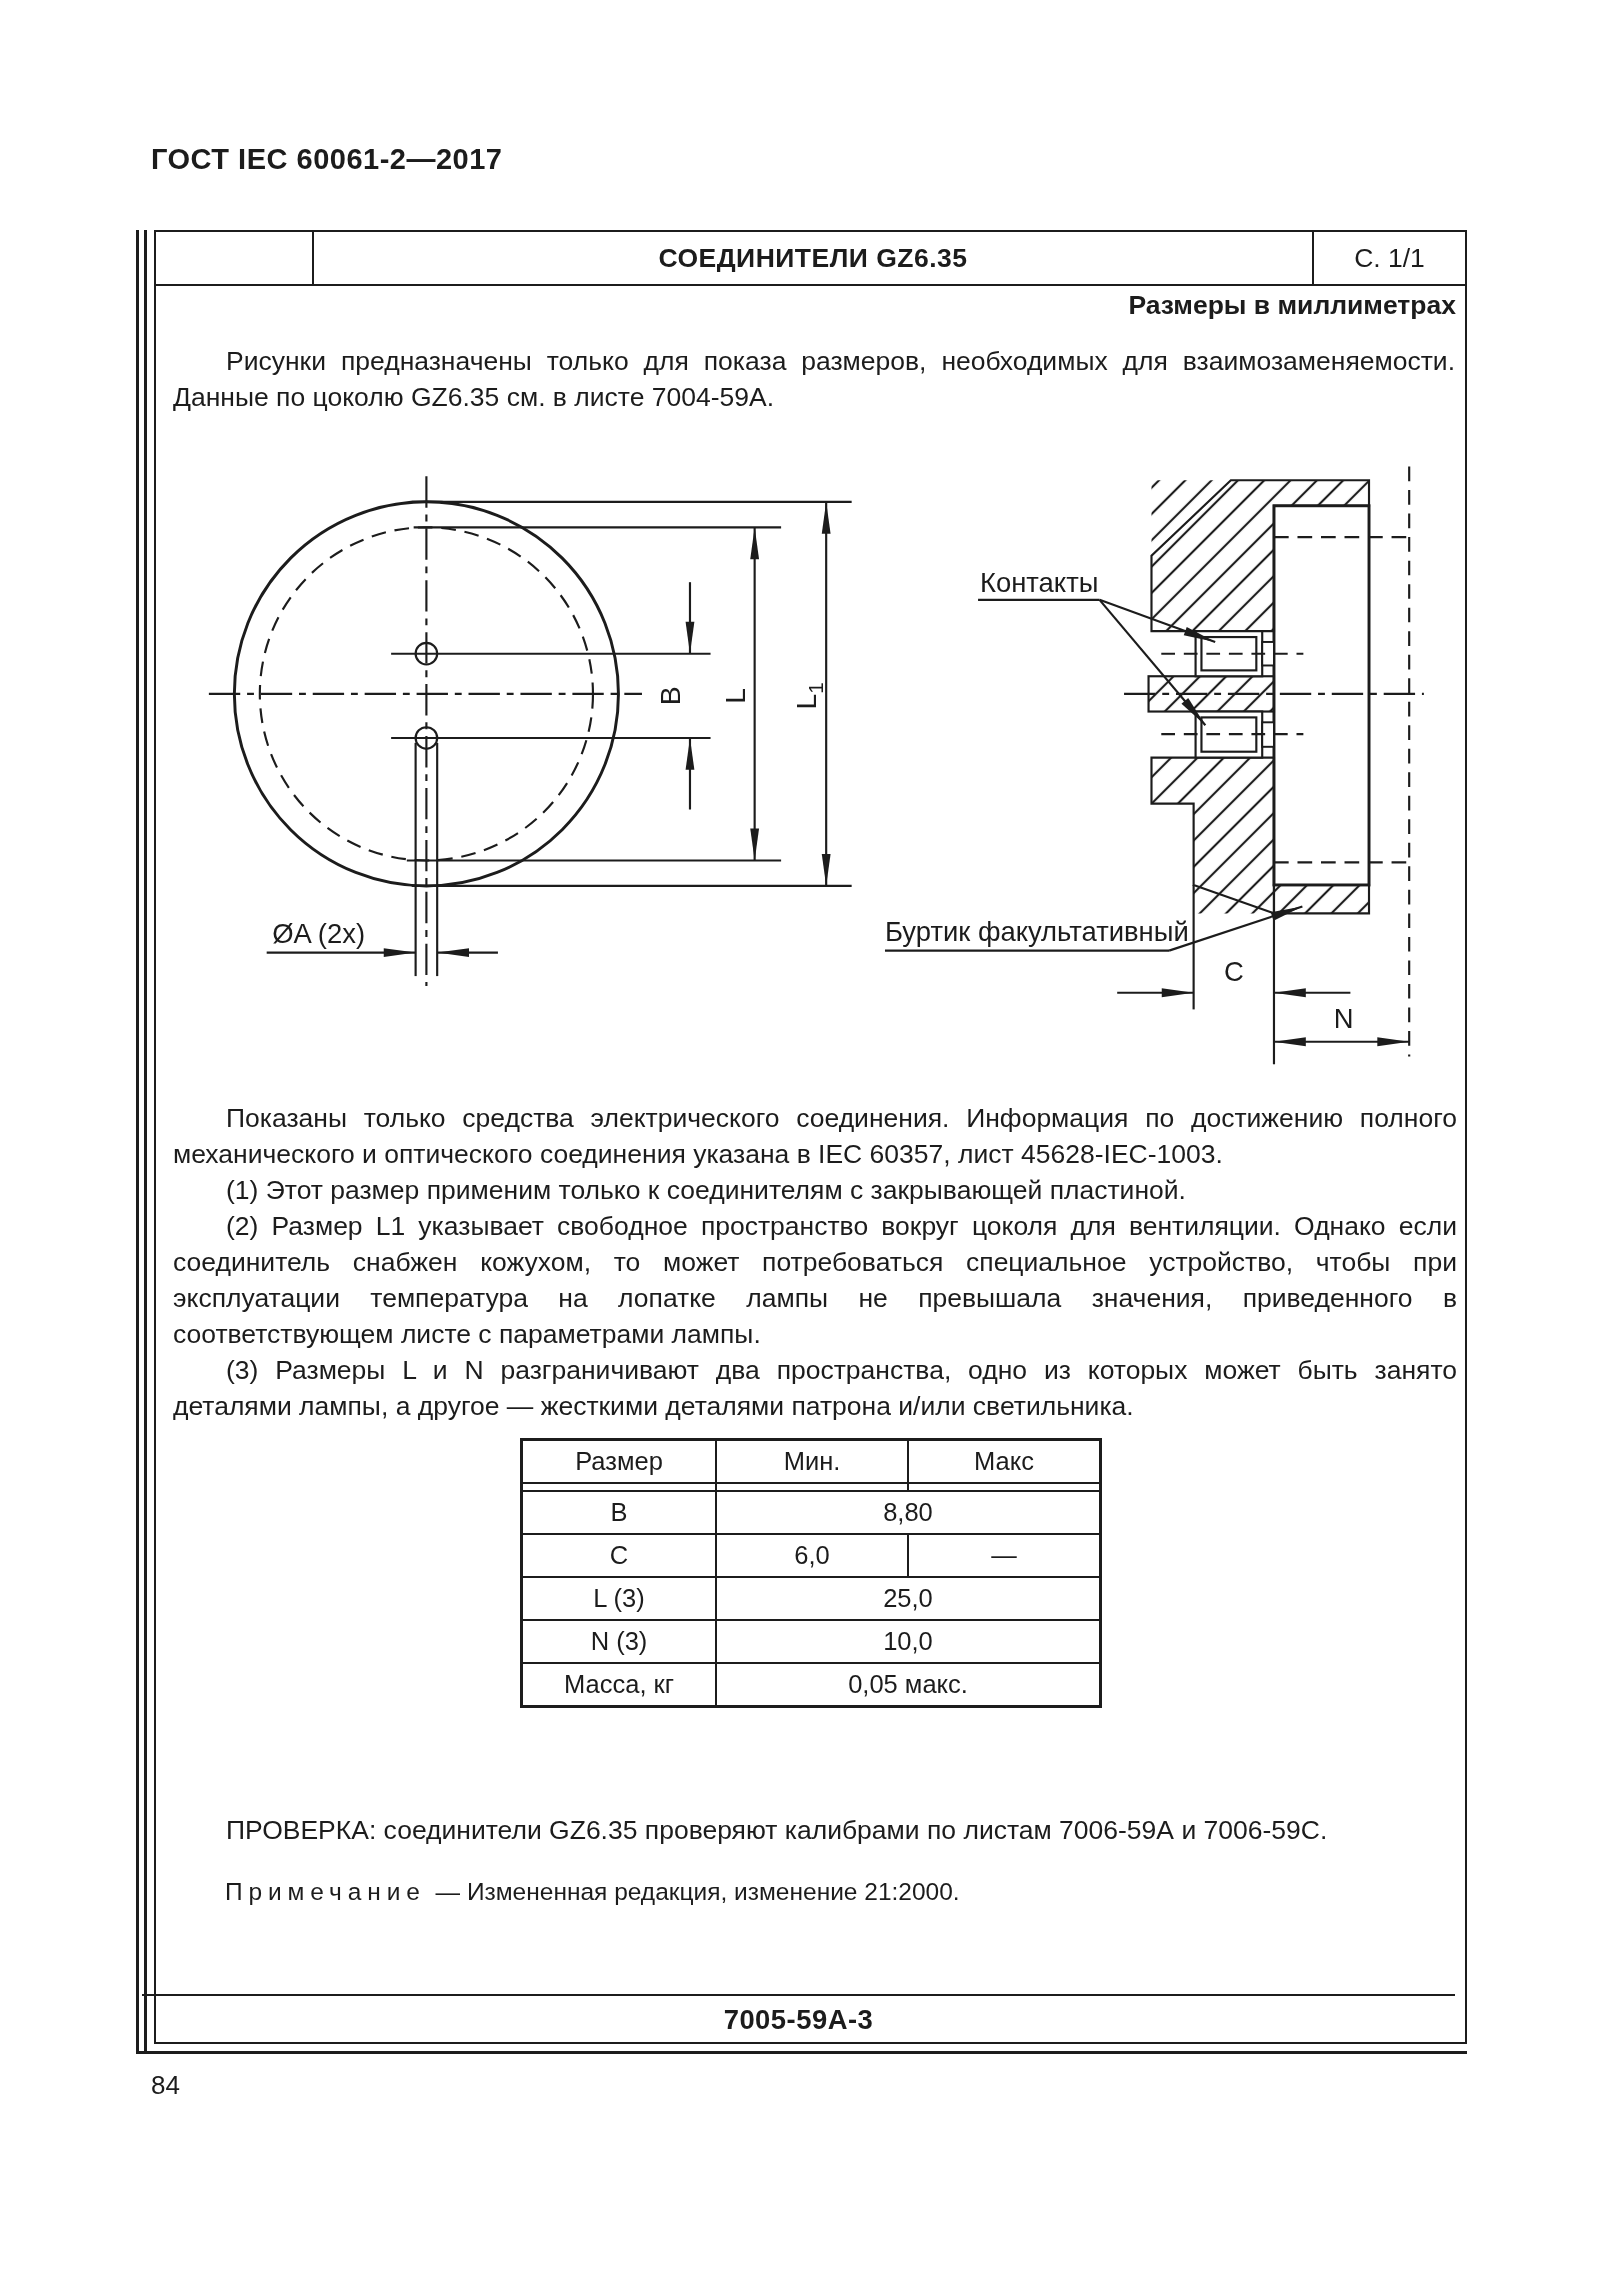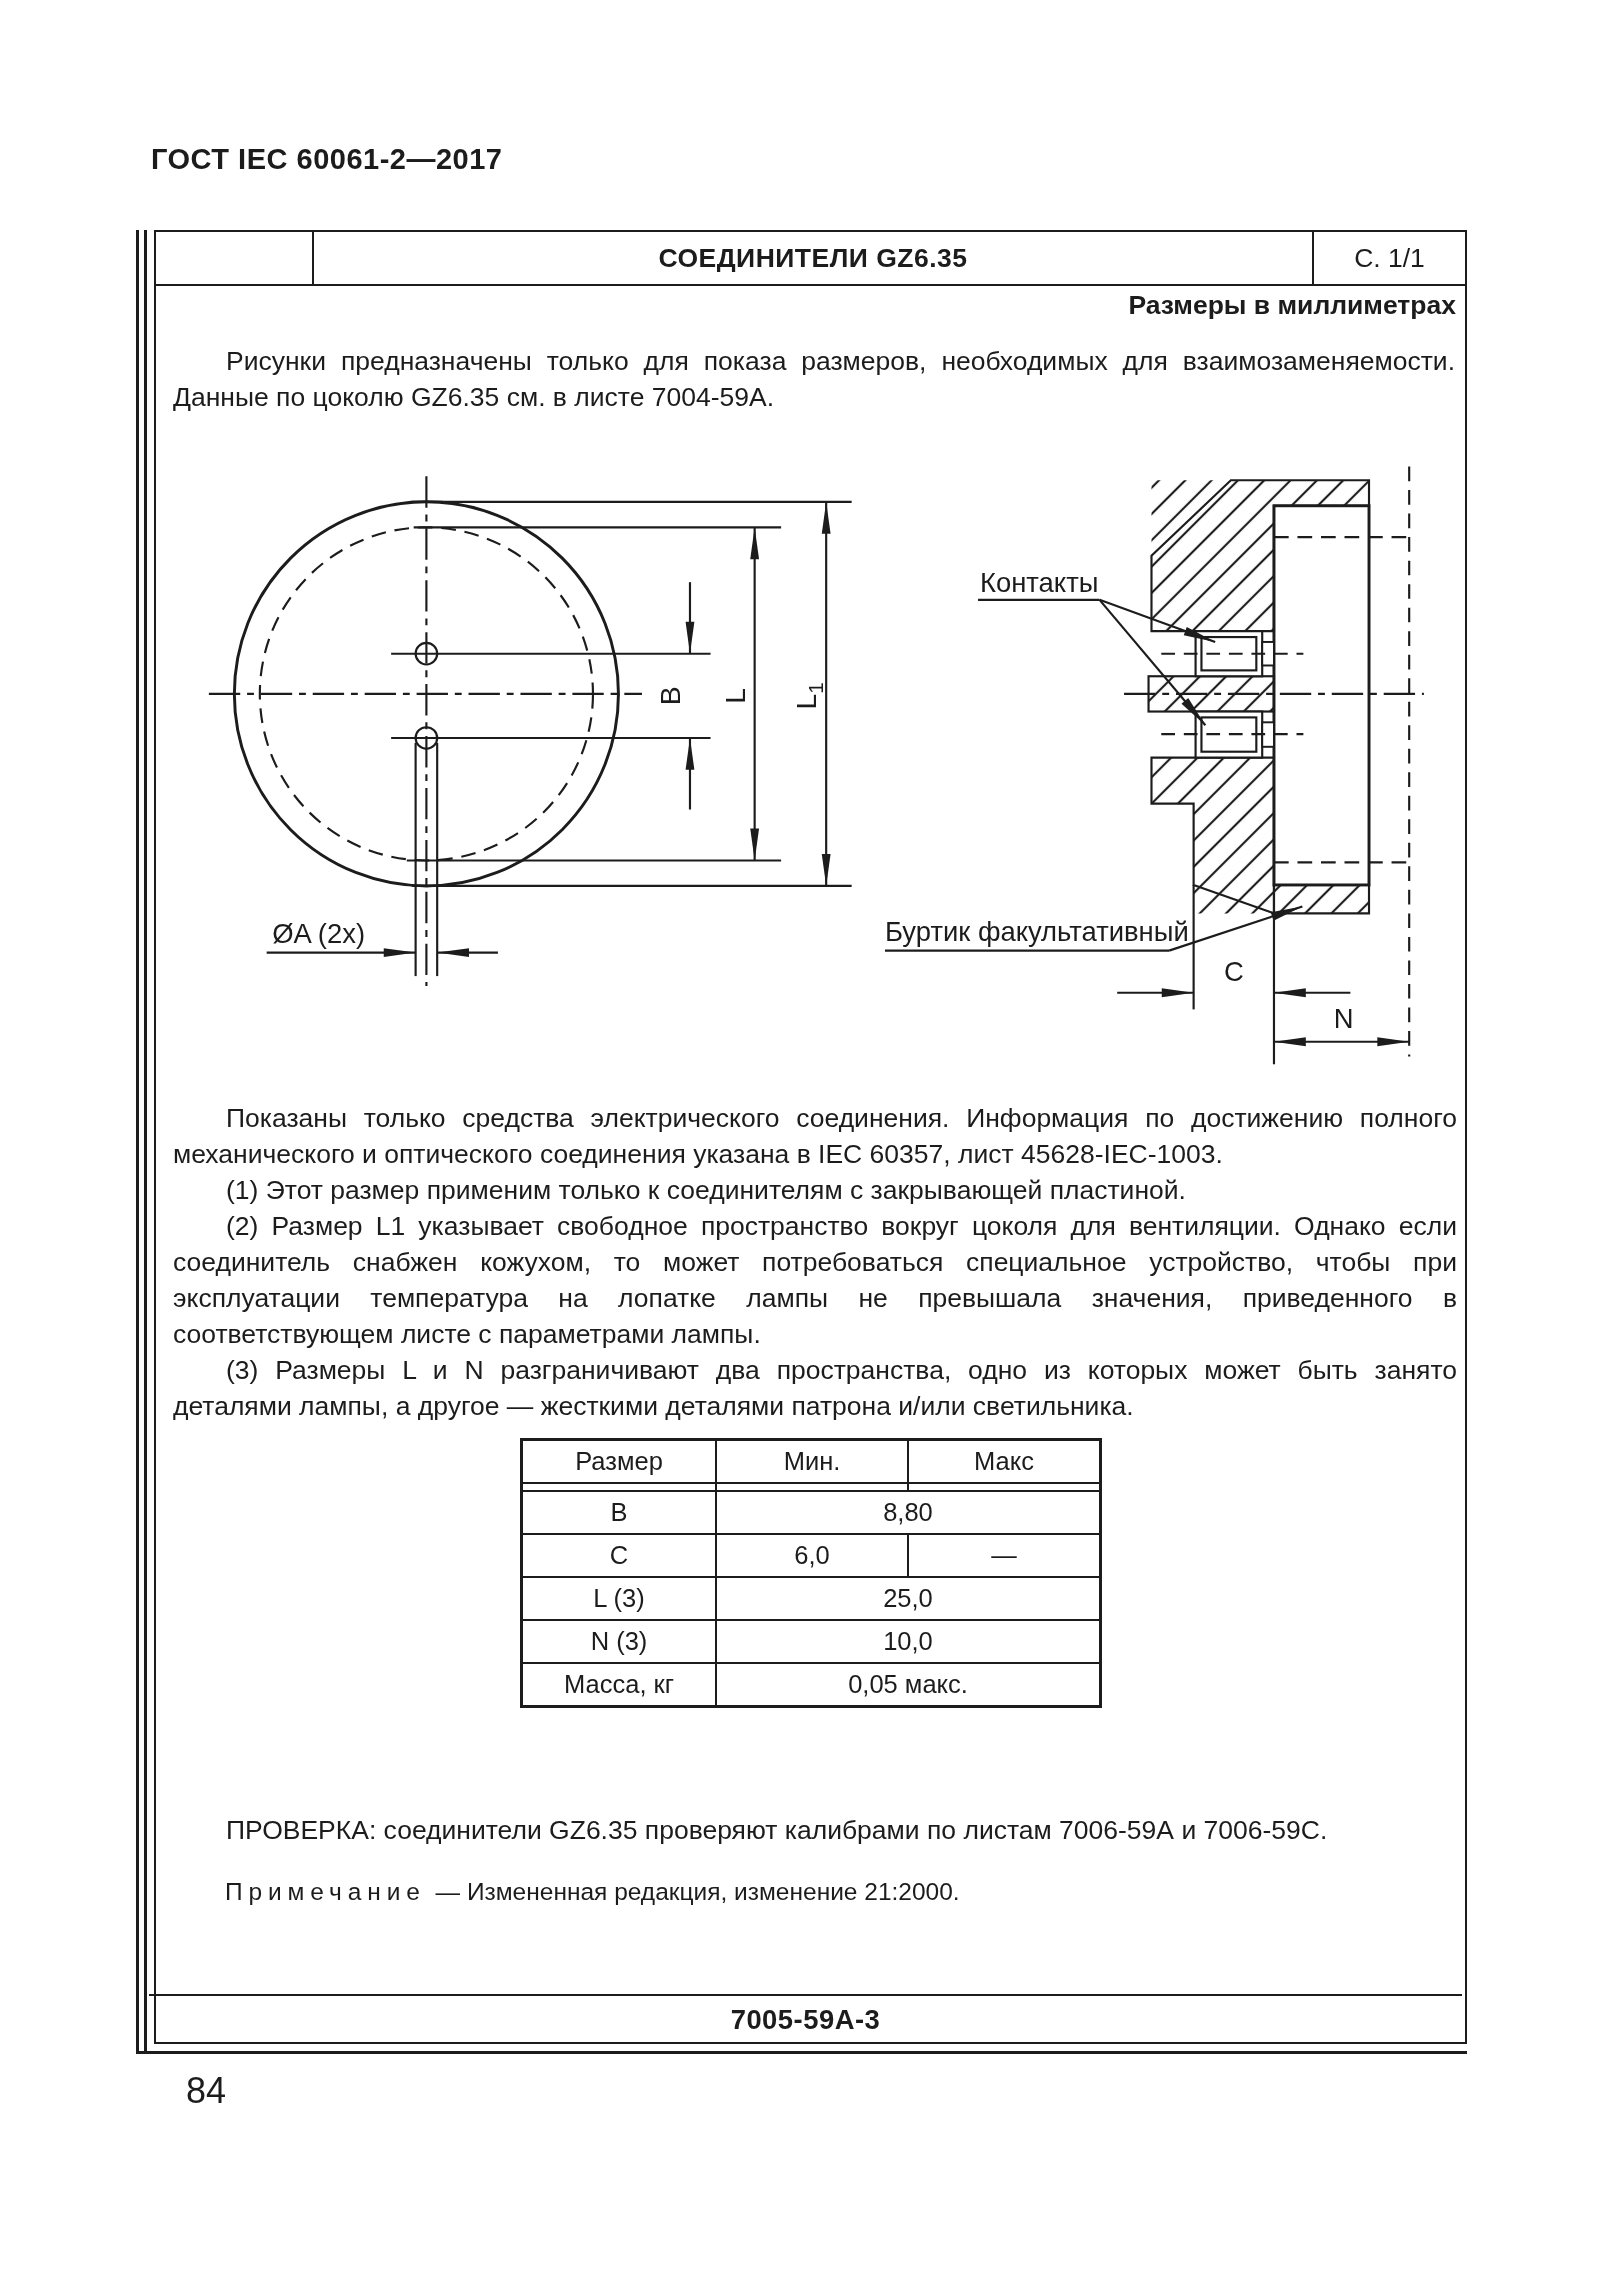--- a/index.html
+++ b/index.html
@@ -30,24 +30,24 @@
                font-size:25.5px; }
   .dim-table td, .dim-table th { border:2.9px solid #1c1c1c; height:41px; text-align:center;
                font-weight:normal; padding:0; vertical-align:middle; }
   .dim-table { border:3.9px solid #1c1c1c; }
   .dim-table .c1 { width:192px; } .dim-table .c2 { width:190px; } .dim-table .c3 { width:190px; }
   .dim-table tr.sp td { height:5.9px; border-top:2.9px solid #1c1c1c; }
   .verify { left:173px; top:1815px; width:1282px; text-indent:53px; font-size:26.5px; }
   .note-line { left:225px; top:1878px; font-size:24.5px; }
   .note-label { letter-spacing:5.9px; }
   .note-text { margin-left:9.8px; }
-  .footer-strip { left:149px; top:1994px; width:1313px; height:48px; box-sizing:border-box;
+  .footer-strip { left:142px; top:1994px; width:1313px; height:48px; box-sizing:border-box;
                   border-top:2.9px solid #1c1c1c; text-align:center; font-weight:bold;
                   font-size:27.4px; line-height:47px; letter-spacing:0.5px; }
-  .page-num { left:151px; top:2070px; font-size:36px;margin-left:35px; }
+  .page-num { left:151px; top:2070px; font-size:26px; }
   svg text { fill:#1c1c1c; font-family:"Liberation Sans", sans-serif; }
 </style>
 </head>
 <body>
 
 <div class="abs doc-code">ГОСТ IEC 60061-2—2017</div>
 
 <div class="abs rule-v" style="left:136px"></div>
 <div class="abs rule-v" style="left:144px"></div>
 <div class="abs frame"></div>

